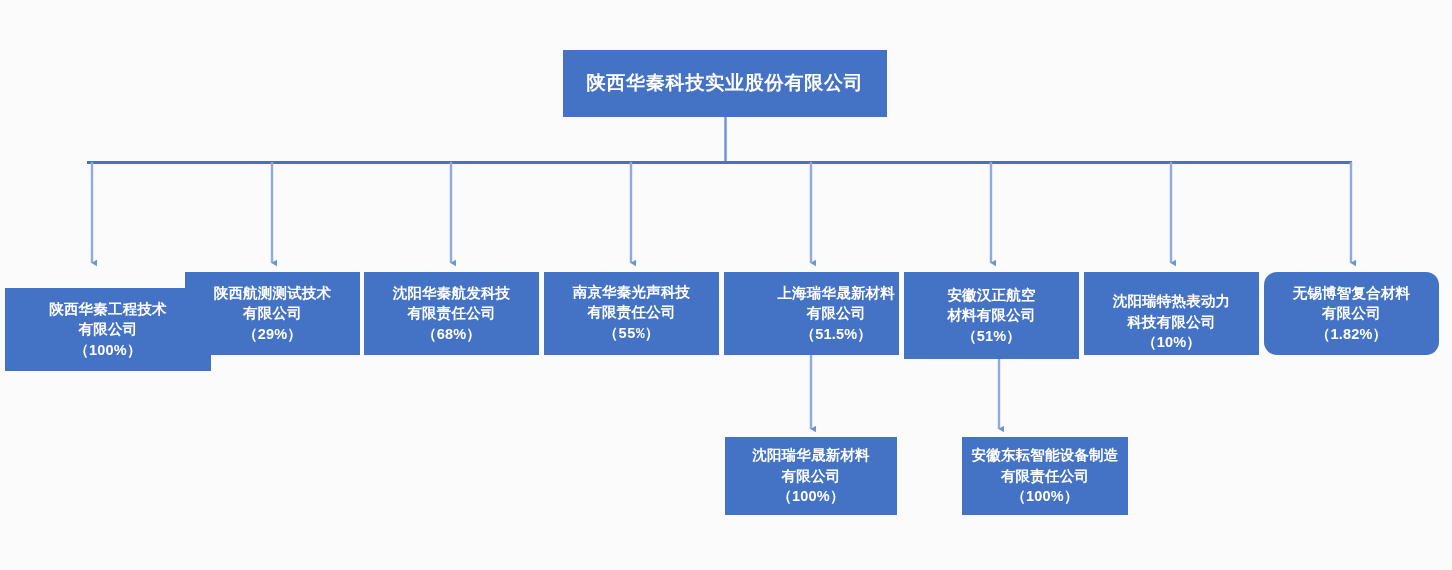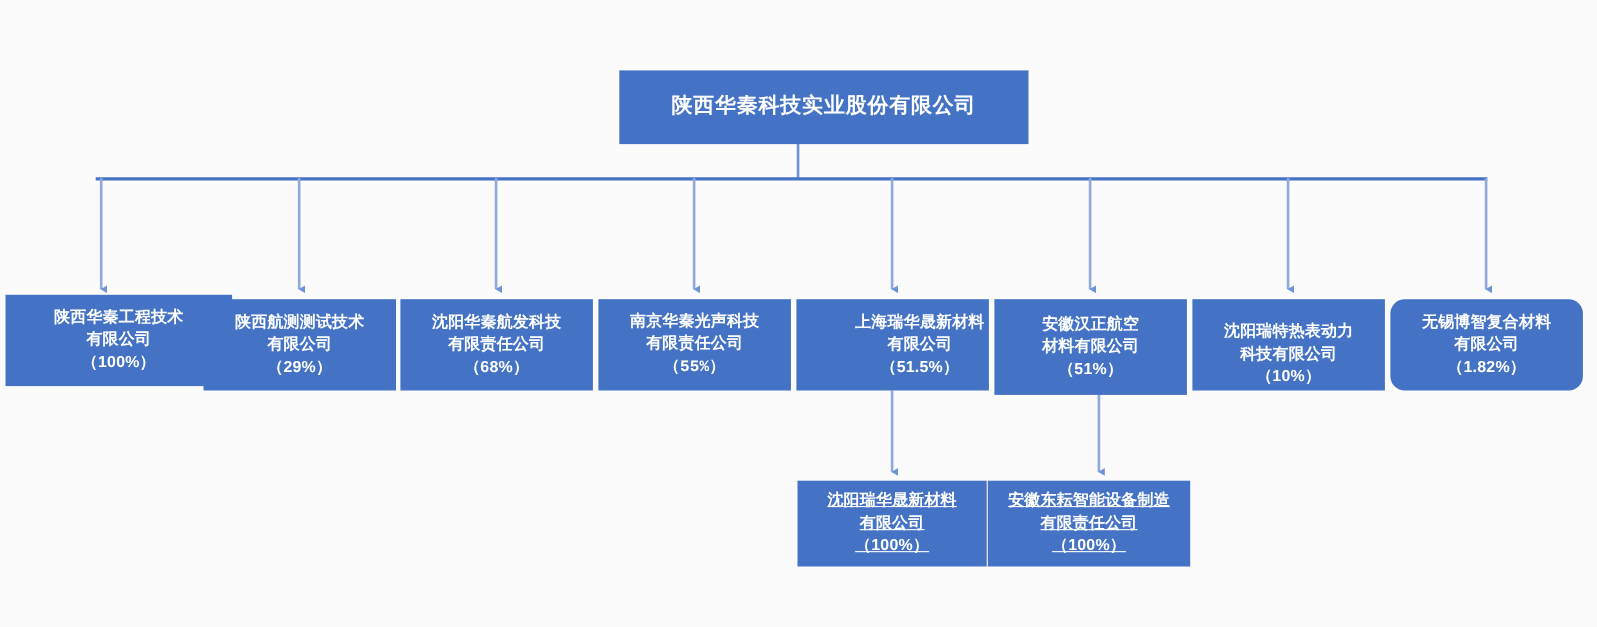--- a/index.html
+++ b/index.html
@@ -42,21 +42,20 @@
   }
   .org-node.root {
     font-size: 19px;
     letter-spacing: 0.8px;
   }
   .org-node.level1 {
     font-size: 14.5px;
   }
   .org-node.level2 {
     font-size: 14.5px;
-    text-decoration: underline;
   }
   .node-text {
     white-space: pre-line;
     display: block;
   }
 </style>
 </head>
 <body>
 
 <div id="chart-canvas">
@@ -78,25 +77,25 @@
     <line x1="631" y1="162" x2="631" y2="263" stroke="#8faadc" stroke-width="2.4" marker-end="url(#arrowhead)"></line>
     <line x1="811" y1="162" x2="811" y2="263" stroke="#8faadc" stroke-width="2.4" marker-end="url(#arrowhead)"></line>
     <line x1="991" y1="162" x2="991" y2="263" stroke="#8faadc" stroke-width="2.4" marker-end="url(#arrowhead)"></line>
     <line x1="1171" y1="162" x2="1171" y2="263" stroke="#8faadc" stroke-width="2.4" marker-end="url(#arrowhead)"></line>
     <line x1="1351" y1="162" x2="1351" y2="263" stroke="#8faadc" stroke-width="2.4" marker-end="url(#arrowhead)"></line>
 
     <line x1="811" y1="355" x2="811" y2="429" stroke="#8faadc" stroke-width="2.4" marker-end="url(#arrowhead)"></line>
     <line x1="999" y1="355" x2="999" y2="429" stroke="#8faadc" stroke-width="2.4" marker-end="url(#arrowhead)"></line>
   </svg>
 
-  <div class="org-node root" style="left:563px; top:64px; width:372px; height:67px;">
+  <div class="org-node root" style="left:563px; top:50px; width:324px; height:67px;">
     <span class="node-text">陕西华秦科技实业股份有限公司</span>
   </div>
 
-  <div class="org-node level1" style="left:5px; top:268px; width:206px; height:83px;">
+  <div class="org-node level1" style="left:5px; top:288px; width:206px; height:83px;">
     <span class="node-text">陕西华秦工程技术
 有限公司
 （100%）</span>
   </div>
 
   <div class="org-node level1" style="left:185px; top:272px; width:175px; height:83px;">
     <span class="node-text">陕西航测测试技术
 有限公司
 （29%）</span>
   </div>
@@ -136,19 +135,19 @@
 有限公司
 （1.82%）</span>
   </div>
 
   <div class="org-node level2" style="left:725px; top:437px; width:172px; height:78px;">
     <span class="node-text">沈阳瑞华晟新材料
 有限公司
 （100%）</span>
   </div>
 
-  <div class="org-node level2" style="left:898px; top:437px; width:184px; height:78px;">
+  <div class="org-node level2" style="left:962px; top:437px; width:166px; height:78px;">
     <span class="node-text">安徽东耘智能设备制造
 有限责任公司
 （100%）</span>
   </div>
 
 </div>
 
 </body></html>

